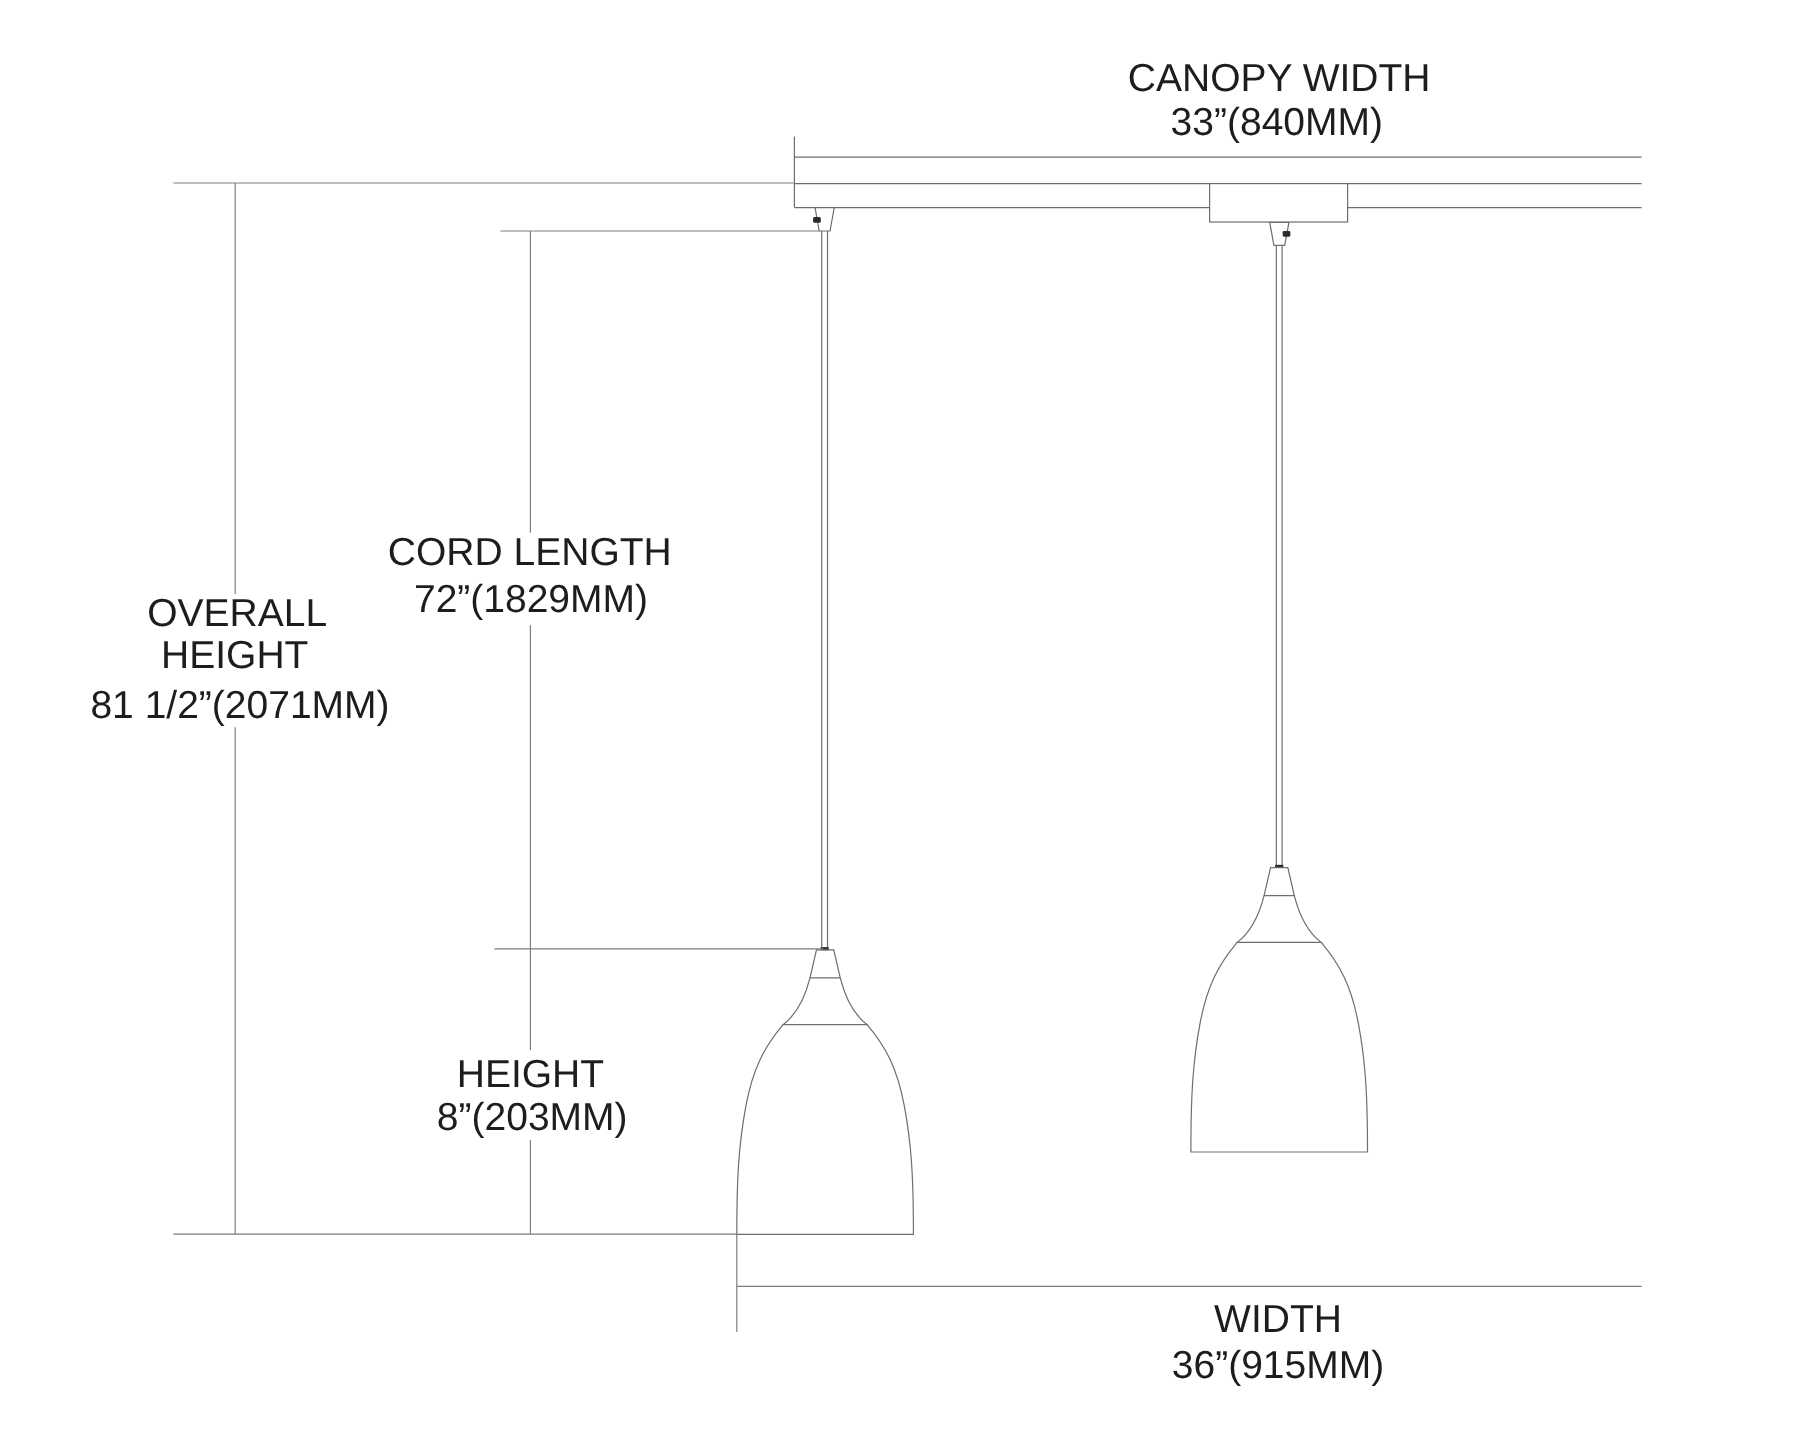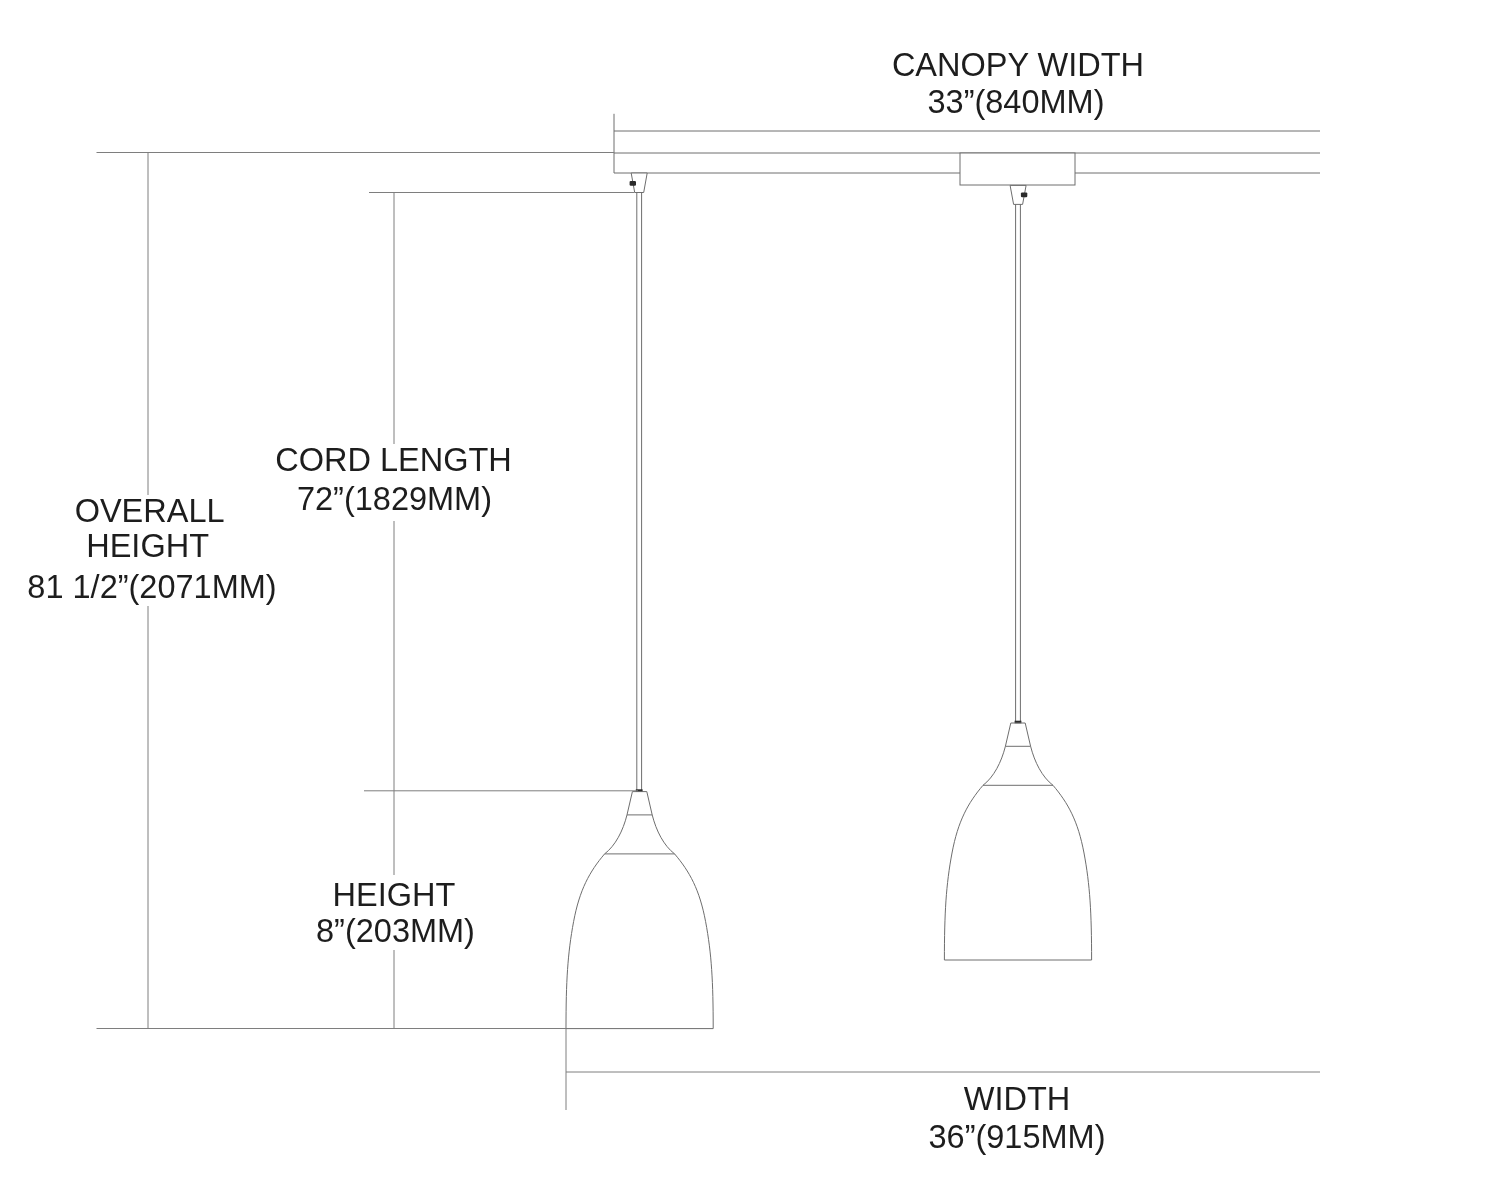--- a/index.html
+++ b/index.html
@@ -1,16 +1,16 @@
 <!DOCTYPE html>
 <html><head>
 <meta charset="utf-8">
 <style>
   html,body{margin:0;padding:0;background:#ffffff;}
-  .wrap{width:1320px;height:1203px;position:relative;background:#ffffff;overflow:hidden;}
+  .wrap{width:1320px;height:1203px;position:relative;background:#ffffff;overflow:hidden;margin-left:48px;}
   text{font-family:"Liberation Sans", sans-serif;fill:#1d1d1d;}
 </style>
 </head>
 <body>
 <div class="wrap">
 <svg width="1500" height="1203" viewBox="0 0 1500 1203">
 
   <rect x="0" y="0" width="1500" height="1203" fill="#ffffff"></rect>
 
   <g font-size="32.5" text-anchor="middle">

